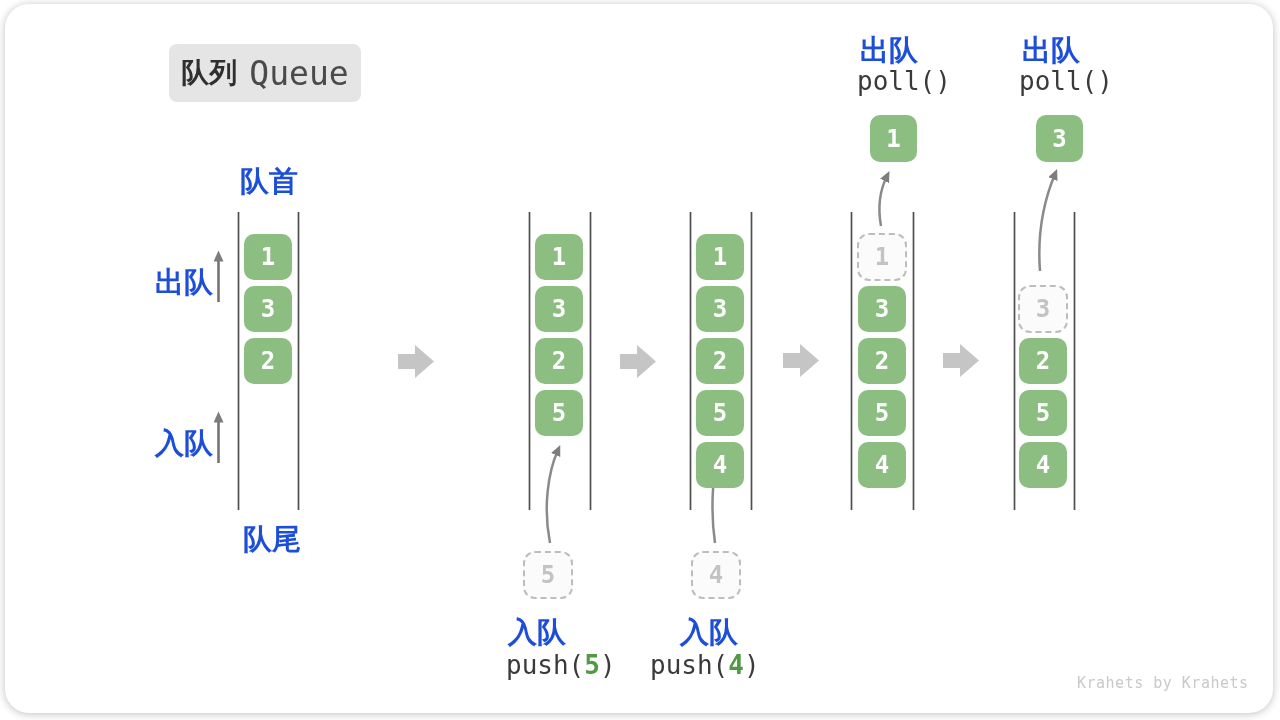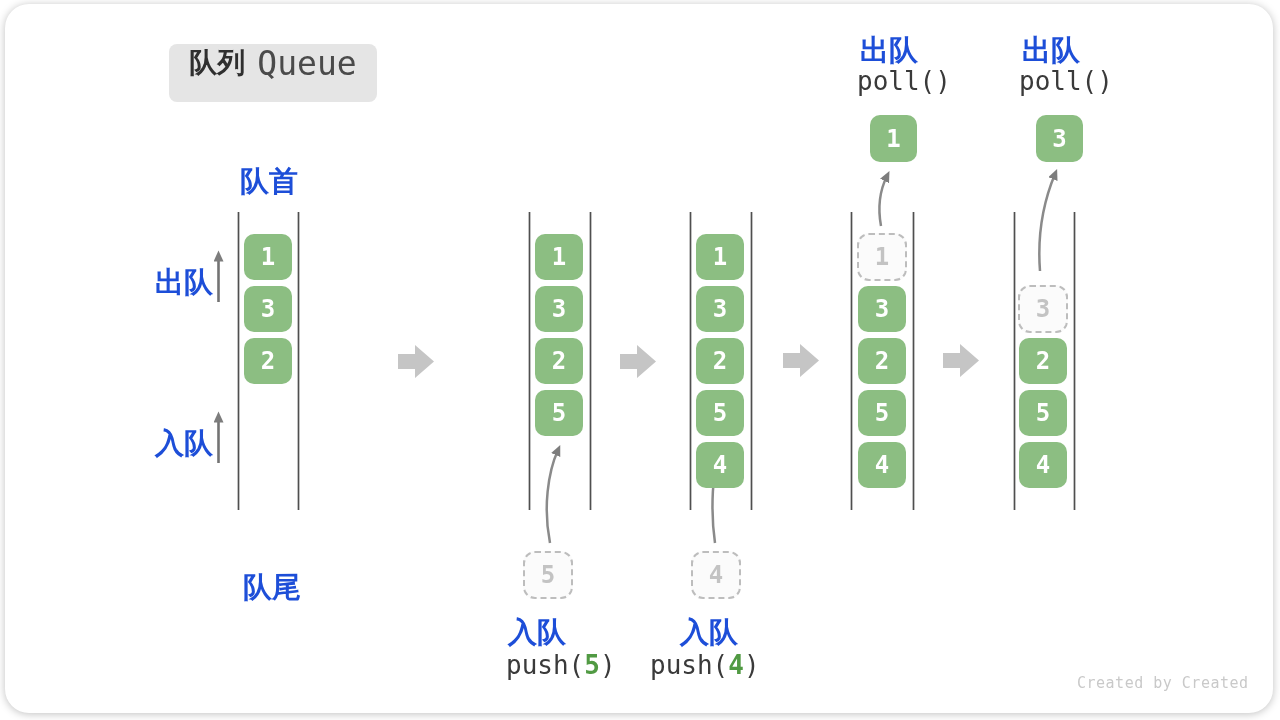--- a/index.html
+++ b/index.html
@@ -1,19 +1,19 @@
 <!DOCTYPE html>
 <html><head>
 <meta charset="utf-8">
 <style>
   html,body{margin:0;padding:0;background:#fff;}
   .canvas{position:relative;width:1280px;height:720px;font-family:"Liberation Sans","DejaVu Sans",sans-serif;overflow:hidden;background:#fff;}
   .card{position:absolute;left:5px;top:4px;width:1268px;height:709px;background:#ffffff;border-radius:24px;box-shadow:0 1px 8px rgba(0,0,0,.25);}
   .svg-layer{position:absolute;left:0;top:0;width:1280px;height:720px;pointer-events:none;}
-  .title-badge{position:absolute;left:169px;top:44px;width:208px;height:58px;background:#e5e5e5;border-radius:8px;display:flex;justify-content:center;gap:12px;}
+  .title-badge{position:absolute;left:169px;top:44px;width:192px;height:58px;background:#e5e5e5;border-radius:8px;display:flex;align-items:center;justify-content:center;gap:12px;}
   .title-zh{font-size:28px;font-weight:bold;color:#2f2f2f;}
   .title-en{font-family:"DejaVu Sans Mono","Liberation Mono",monospace;font-size:33px;color:#4a4a4a;}
   .zh-label{position:absolute;font-size:29px;font-weight:bold;color:#1d4ed8;white-space:nowrap;font-family:Liberation Serif, serif;}
   .box{position:absolute;width:48px;height:46px;border-radius:10px;background:#8cbe82;color:#fff;
        font-family:"DejaVu Sans Mono","Liberation Mono",monospace;font-size:24px;font-weight:bold;
        display:flex;align-items:center;justify-content:center;box-sizing:border-box;}
   .box.ghost{background:#fbfbfb;border:2px dashed #bdbdbd;color:#c3c3c3;border-radius:12px;}
   .code{position:absolute;font-family:"DejaVu Sans Mono","Liberation Mono",monospace;font-size:26px;color:#3a3a3a;white-space:nowrap;}
   .code .arg{color:#519a43;font-weight:bold;}
   .watermark{position:absolute;left:1077px;top:674px;font-family:"DejaVu Sans Mono","Liberation Mono",monospace;font-size:15px;color:#c9c9c9;letter-spacing:.5px;}
@@ -63,21 +63,21 @@
       <path d="M1040,271 C1037,232 1045,198 1055,174" marker-end="url(#ah)"></path>
     </g>
   </svg>
 
   <div class="title-badge">
     <span class="title-zh">队列</span>
     <span class="title-en">Queue</span>
   </div>
 
   <div class="zh-label" style="left:240px;top:162px;">队首</div>
-  <div class="zh-label" style="left:243px;top:568px;">队尾</div>
+  <div class="zh-label" style="left:243px;top:520px;">队尾</div>
   <div class="zh-label" style="left:155px;top:263px;">出队</div>
   <div class="zh-label" style="left:155px;top:424px;">入队</div>
 
   <div class="box" style="left:244px;top:234px;">1</div>
   <div class="box" style="left:244px;top:286px;">3</div>
   <div class="box" style="left:244px;top:338px;">2</div>
 
   <div class="box" style="left:535px;top:234px;">1</div>
   <div class="box" style="left:535px;top:286px;">3</div>
   <div class="box" style="left:535px;top:338px;">2</div>
@@ -105,14 +105,14 @@
   <div class="box" style="left:858px;top:442px;">4</div>
 
   <div class="zh-label" style="left:1022px;top:31px;">出队</div>
   <div class="code" style="left:1019px;top:66px;">poll()</div>
   <div class="box" style="left:1036px;top:115px;width:47px;height:47px;">3</div>
   <div class="box ghost" style="left:1018px;top:285px;width:50px;height:48px;">3</div>
   <div class="box" style="left:1019px;top:338px;">2</div>
   <div class="box" style="left:1019px;top:390px;">5</div>
   <div class="box" style="left:1019px;top:442px;">4</div>
 
-  <div class="watermark">Created by Created</div>
+  <div class="watermark">Krahets by Krahets</div>
 </div>
 
 </body></html>

